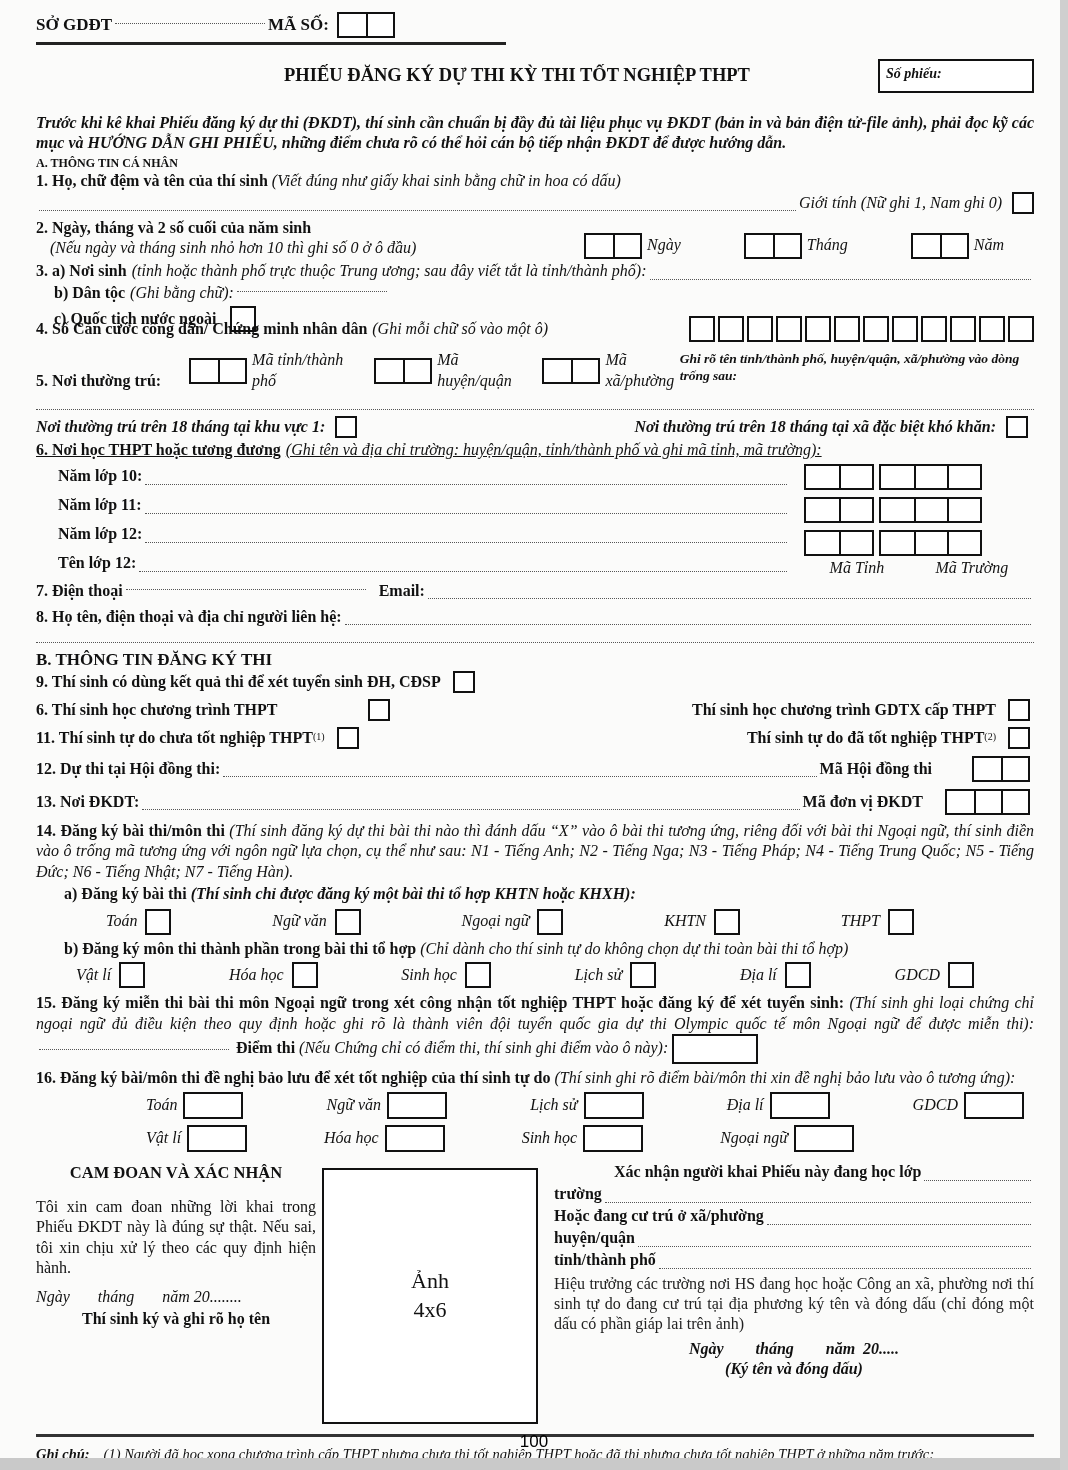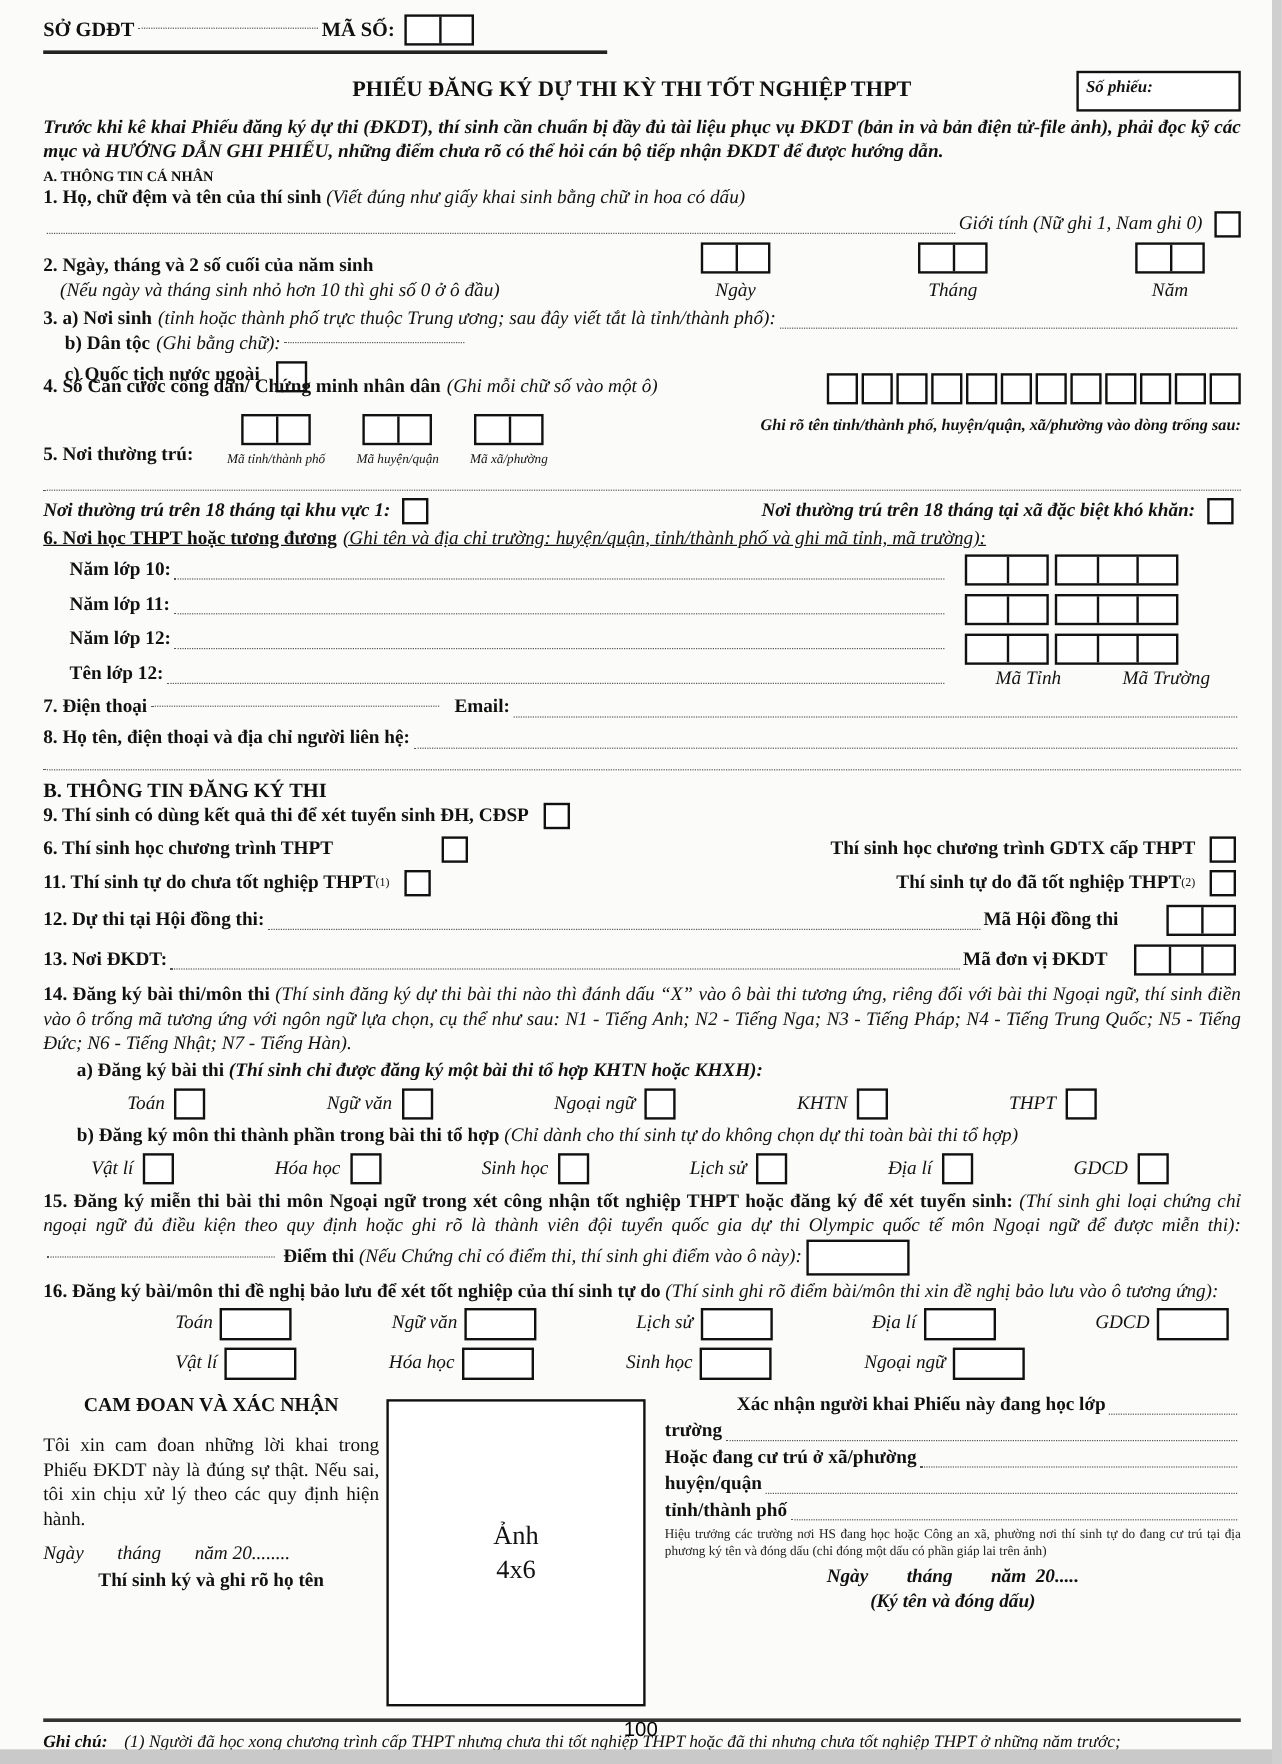--- a/index.html
+++ b/index.html
@@ -24,23 +24,23 @@
   .fillshort{border-bottom:1.5px dotted #555;margin:0 3px 3px 3px;}
   .box{display:inline-block;width:22px;height:22px;border:2px solid #111;background:#fff;vertical-align:middle;box-sizing:border-box;}
   .wbox{display:inline-block;width:60px;height:27px;border:2px solid #111;background:#fff;vertical-align:middle;box-sizing:border-box;}
   .cells{display:inline-flex;border:2px solid #111;background:#fff;vertical-align:middle;}
   .cells span{width:27px;height:22px;box-sizing:border-box;}
   .cells span + span{border-left:2px solid #111;}
   .digits{display:inline-flex;gap:3px;vertical-align:middle;}
   .digits span{width:26px;height:26px;border:2px solid #111;background:#fff;box-sizing:border-box;}
   .sep-dot{border-top:1.5px dotted #555;margin:6px 0;}
   .hline{border-top:3px solid #333;}
-  .small{font-size:11px;}
+  .small{font-size:16px;}
   sup{font-size:10px;}
-  .codecol{display:flex;flex-direction:column;gap:5px;align-items:center;}
+  .codecol{display:flex;flex-direction:row;gap:5px;align-items:center;}
   .coderow{display:flex;gap:5px;}
   .nowrap{white-space:nowrap;}
   .pre{white-space:pre;}
   .botwrap{display:flex;margin-top:10px;}
   .photo{
     width:212px;height:252px;border:2px solid #111;background:#fff;
     display:flex;flex-direction:column;align-items:center;justify-content:center;
     font-size:22px;flex:none;margin:6px 8px 0 6px;
   }
   .pagenum{
@@ -67,26 +67,26 @@
             <span></span>
           </span>
       </div>
     </div>
   </div>
 
   <div class="rowc" style="margin-top:14px;">
     <div style="flex:1;text-align:center;padding-left:120px;">
       <span class="b" style="font-size:18.5px;">PHIẾU ĐĂNG KÝ DỰ THI KỲ THI TỐT NGHIỆP THPT</span>
     </div>
-    <div style="width:137px;height:34px;border:2px solid #111;background:#fff;flex:none;padding:2px 6px;box-sizing:border-box;">
+    <div style="width:156px;height:34px;border:2px solid #111;background:#fff;flex:none;padding:2px 6px;box-sizing:border-box;">
       <span class="bi" style="font-size:14px;">Số phiếu:</span>
     </div>
   </div>
 
-  <div class="bi" style="margin-top:4px;text-align:justify;font-size:16px;">Trước khi kê khai Phiếu đăng ký dự thi (ĐKDT), thí sinh cần chuẩn bị đầy đủ tài liệu phục vụ ĐKDT (bản in và bản điện tử-file ảnh), phải đọc kỹ các mục và HƯỚNG DẪN GHI PHIẾU, những điểm chưa rõ có thể hỏi cán bộ tiếp nhận ĐKDT để được hướng dẫn.</div>
+  <div class="bi" style="margin-top:20px;text-align:justify;font-size:16px;">Trước khi kê khai Phiếu đăng ký dự thi (ĐKDT), thí sinh cần chuẩn bị đầy đủ tài liệu phục vụ ĐKDT (bản in và bản điện tử-file ảnh), phải đọc kỹ các mục và HƯỚNG DẪN GHI PHIẾU, những điểm chưa rõ có thể hỏi cán bộ tiếp nhận ĐKDT để được hướng dẫn.</div>
 
   <div class="b" style="font-size:12px;margin-top:2px;">A. THÔNG TIN CÁ NHÂN</div>
 
   <div>
     <span class="b">1. Họ, chữ đệm và tên của thí sinh</span>
     <span class="i">(Viết đúng như giấy khai sinh bằng chữ in hoa có dấu)</span>
   </div>
   <div class="rowc">
     <span class="fill"></span>
     <span class="i nowrap">Giới tính (Nữ ghi 1, Nam ghi 0)</span>

